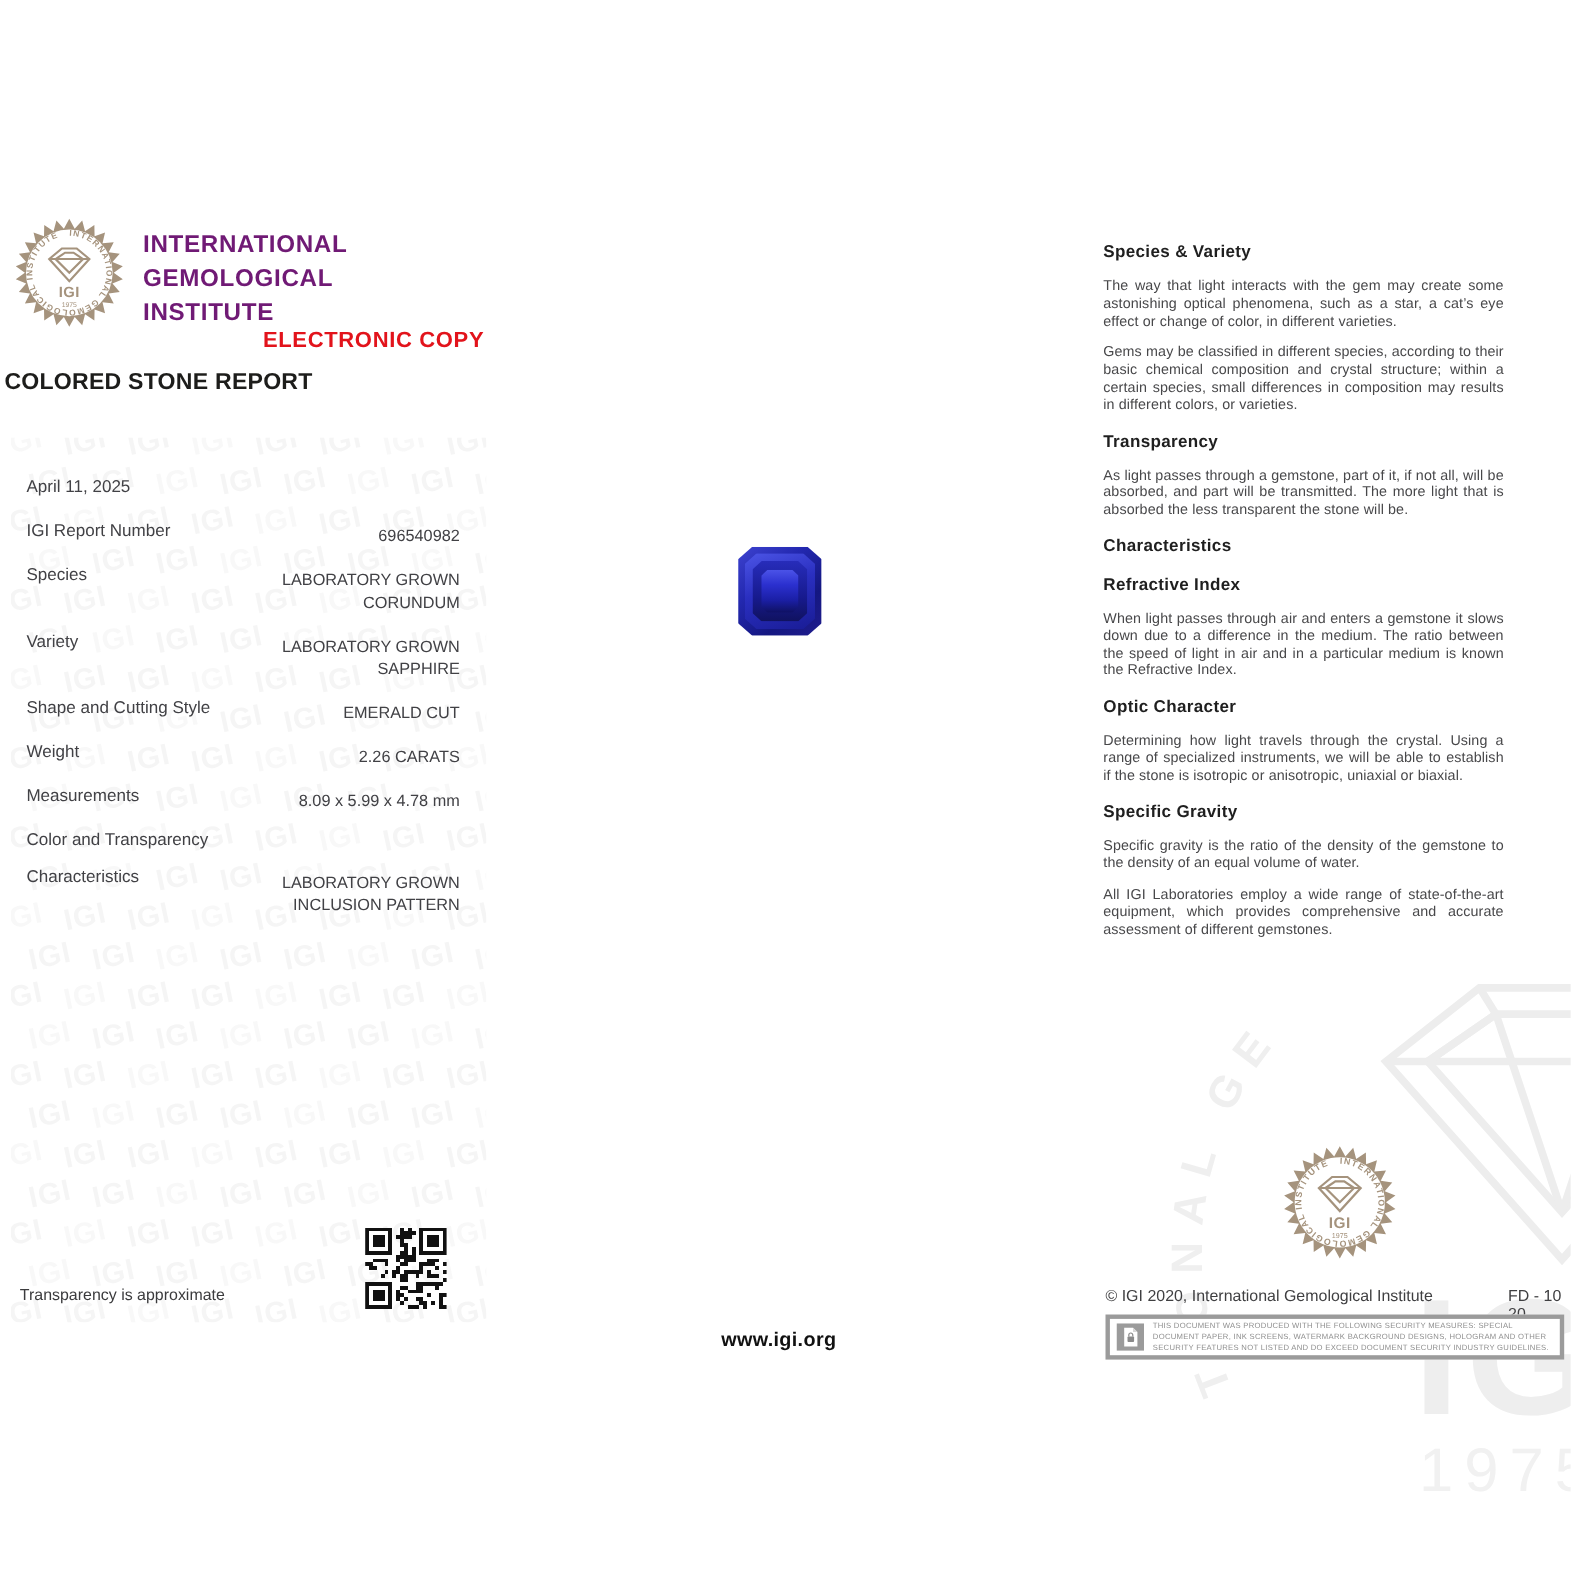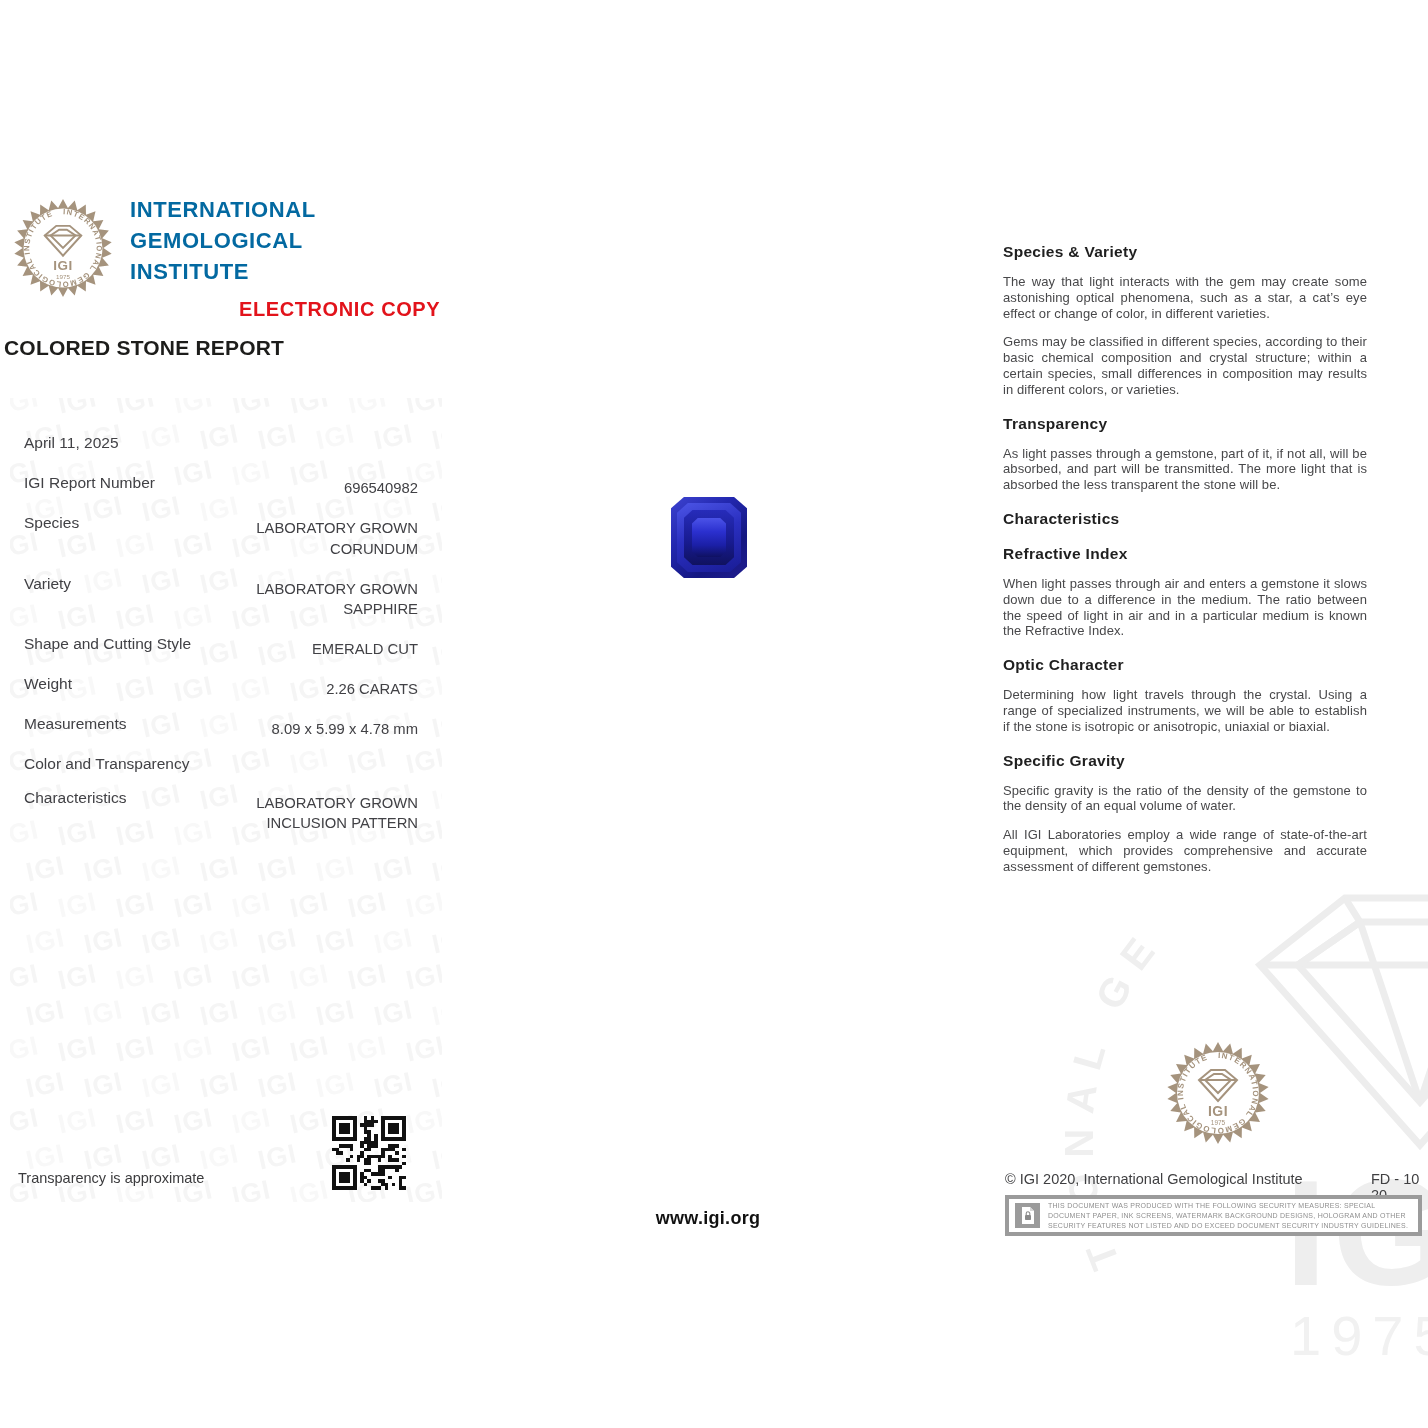--- a/index.html
+++ b/index.html
@@ -6,22 +6,22 @@
   html,body { background:#ffffff; }
   body { font-family:"Liberation Sans","DejaVu Sans",sans-serif; color:#3b3b3d; }
   .page { position:relative; width:1428px; height:1428px; background:#fff; overflow:hidden; }
 
   
   .seal-wrap { position:absolute; }
   .seal-top { left:13px; top:194px; width:100px; height:108px; }
   .seal-bottom { left:1166px; top:1040px; width:104px; height:106px; }
   .seal-svg { width:100%; height:100%; display:block; }
 
-  .org-title { position:absolute; left:130px; top:194px; font-size:22px; font-weight:bold;
-               letter-spacing:0.6px; line-height:31px; color:#0369a1; }
+  .org-title { position:absolute; left:130px; top:206px; font-size:22px; font-weight:bold;
+               letter-spacing:0.6px; line-height:31px; color:#701a75; }
   .electronic-copy { position:absolute; left:239px; top:298px; font-size:20px; font-weight:bold;
                      letter-spacing:0.6px; color:#e2131b; }
   .report-title { position:absolute; left:4px; top:336px; font-size:21px; font-weight:bold;
                   letter-spacing:0.2px; color:#1d1d1b; }
 
   
   .left-panel { position:absolute; left:10px; top:398px; width:432px; height:804px; overflow:hidden; }
   .wm-tiles { position:absolute; inset:0; overflow:hidden; pointer-events:none; }
   .wm-tiles span { position:absolute; font-weight:bold; font-size:27px; color:rgba(60,60,60,0.05);
                    transform:rotate(-12deg); letter-spacing:1px; }
@@ -35,21 +35,21 @@
 
   
   .gem-photo { position:absolute; left:671px; top:497px; width:76px; height:81px; }
   .oct { position:absolute; clip-path:polygon(17% 0,83% 0,100% 14%,100% 86%,83% 100%,17% 100%,0 86%,0 14%); }
   .gem-l1 { inset:0; background:linear-gradient(140deg,#3d43d0 0%,#2328b0 35%,#141781 70%,#201d8e 100%); }
   .gem-l2 { inset:6px; background:linear-gradient(160deg,#4c55e6 0%,#2a2fc0 45%,#191c95 100%); }
   .gem-l3 { inset:13px; background:linear-gradient(180deg,#272cba 0%,#171a8e 60%,#10125f 100%); }
   .gem-l4 { inset:21px; background:linear-gradient(180deg,#4b53e8 0%,#2b30cf 35%,#1b1fa6 70%,#0f1162 100%); }
 
   
-  .right-col { position:absolute; left:1003px; top:243px; width:364px; }
+  .right-col { position:absolute; left:1003px; top:221px; width:364px; }
   .info-heading { font-size:15.5px; font-weight:bold; color:#1f1f1f; letter-spacing:0.3px; margin-bottom:13px; }
   .info-para { font-size:13px; line-height:15.8px; color:#48484a; text-align:justify;
                letter-spacing:0.1px; margin-bottom:13px; }
   .info-section { margin-bottom:17px; }
 
   
   .big-watermark { position:absolute; left:1055px; top:870px; width:560px; height:520px; pointer-events:none; }
 
   
   .copyright { position:absolute; left:1005px; top:1171px; font-size:14.5px; color:#3f3f41; }

